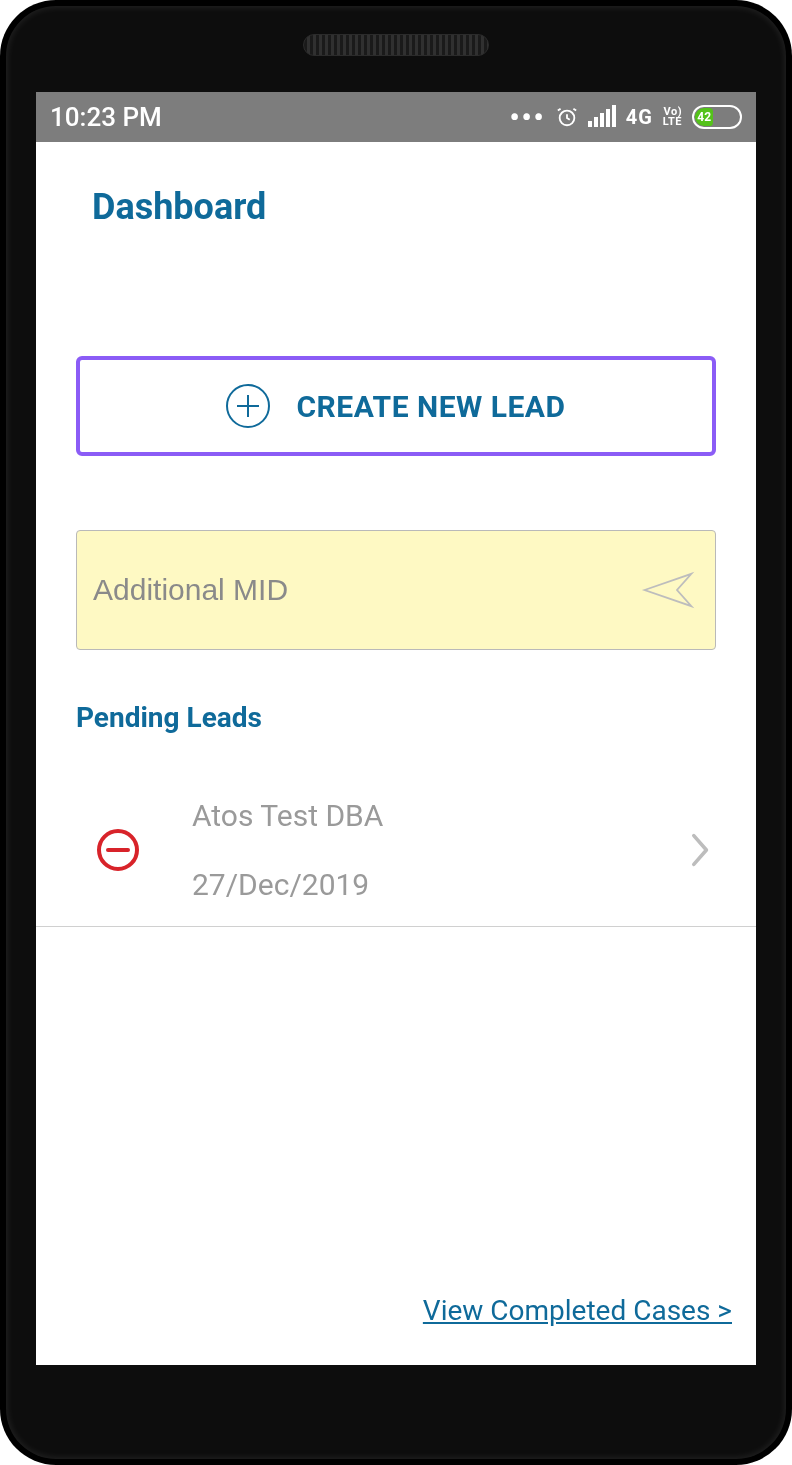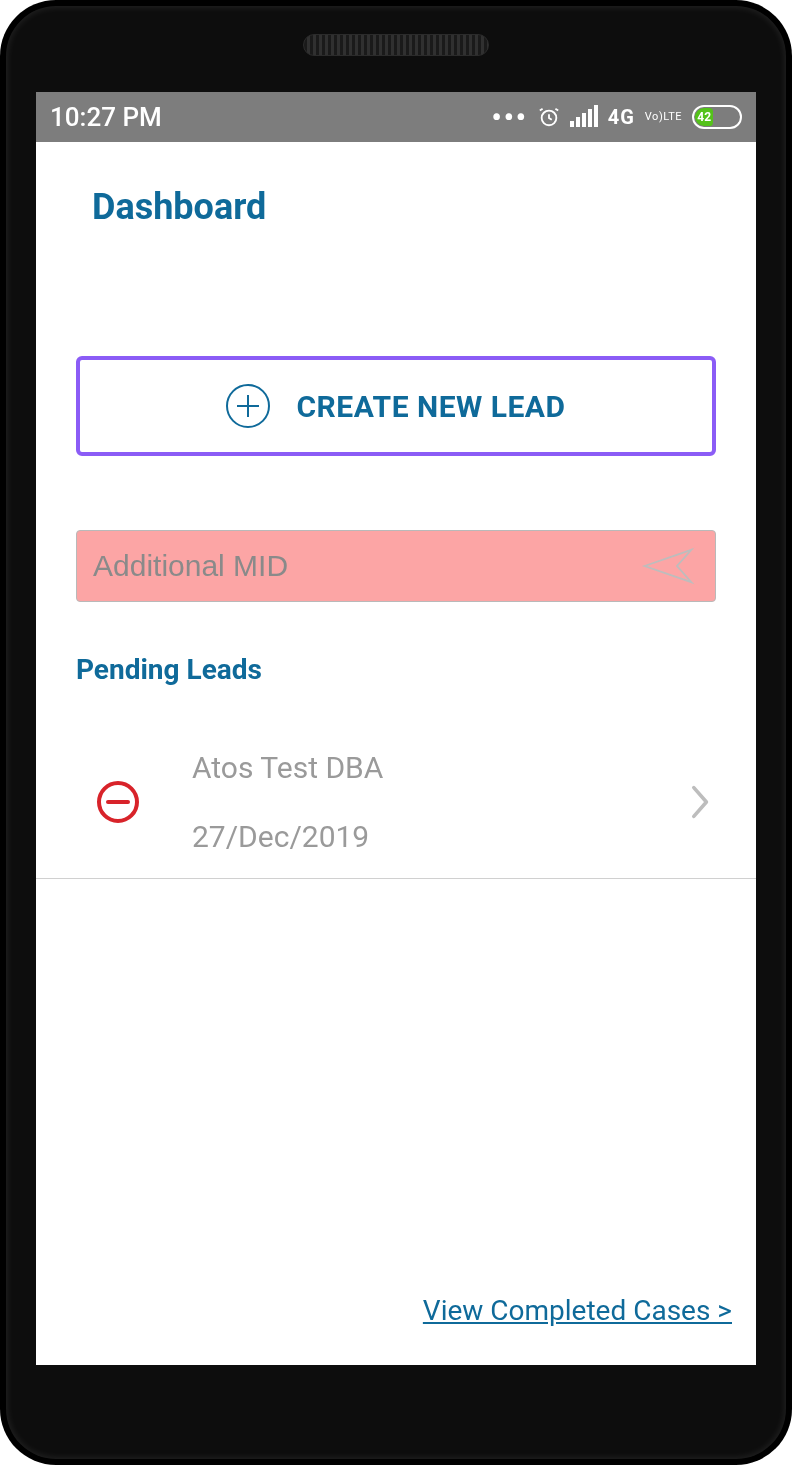--- a/index.html
+++ b/index.html
@@ -69,22 +69,22 @@
   }
   .battery-fill {
     background: #54c21a;
     height: 100%;
     width: 42%;
     border-radius: 10px 4px 4px 10px;
     display: flex; align-items: center; justify-content: center;
     font-size: 12px; font-weight: 700; color: #ffffff;
   }
   .volte {
-    font-size: 11px; line-height: 10px; font-weight: 400; letter-spacing: 0.5px;
-    display: flex; flex-direction: row; align-items: flex-end;
+    font-size: 11px; line-height: 10px; font-weight: 700; letter-spacing: 0.5px;
+    display: flex; flex-direction: column; align-items: flex-end;
   }
   .fourg { font-size: 20px; font-weight: 700; letter-spacing: 1px; }
   
   .app-content {
     padding: 0 0 0 0;
     position: relative;
     height: calc(100% - 50px);
   }
   .page-title {
     color: #0f6a9a;
@@ -118,24 +118,24 @@
   .plus-circle::before { left: 9px; right: 9px; top: 50%; height: 2px; transform: translateY(-50%); }
   .plus-circle::after  { top: 9px; bottom: 9px; left: 50%; width: 2px; transform: translateX(-50%); }
   .create-lead-label {
     color: #0f6a9a;
     font-size: 30px;
     font-weight: 700;
     letter-spacing: 0.5px;
   }
   .mid-input-wrap {
     margin: 74px 40px 0 40px;
-    height: 72px;
+    height: 120px;
     border: 1px solid #b9b9b9;
     border-radius: 4px;
-    background: #fca5a5;
+    background: #fef9c3;
     display: flex;
     align-items: center;
     padding: 0 20px 0 16px;
   }
   .mid-input {
     flex: 1;
     border: none;
     outline: none;
     font-size: 30px;
     color: #555;
@@ -201,21 +201,21 @@
 <body>
 
 <div class="device-frame">
   <div class="device-inner-shadow"></div>
   <div class="speaker"></div>
 
   <div class="screen">
 
     <div class="status-bar">
       <div class="status-left">
-        <span>10:27 PM</span>
+        <span>10:23 PM</span>
       </div>
       <div class="status-right">
         <span class="status-dots">•••</span>
         <svg class="alarm-icon" viewBox="0 0 24 24">
           <circle cx="12" cy="13" r="8"></circle>
           <path d="M12 9v4l3 2"></path>
           <path d="M5 3l-3 2M19 3l3 2"></path>
         </svg>
         <span class="signal-bars">
           <span></span>

